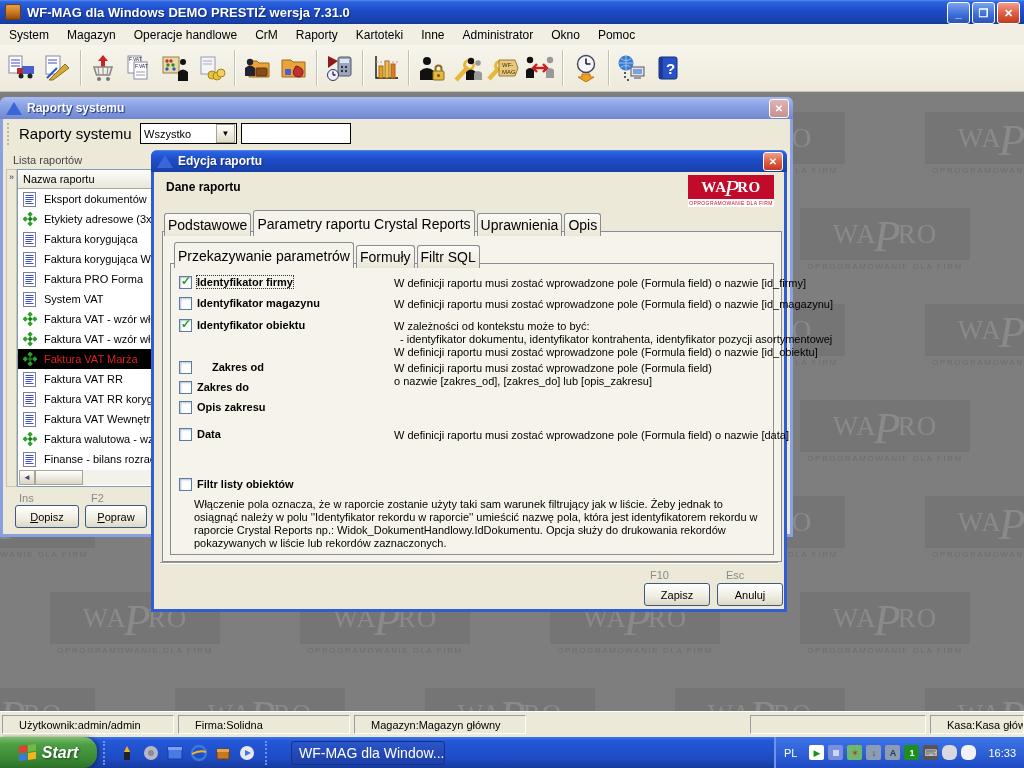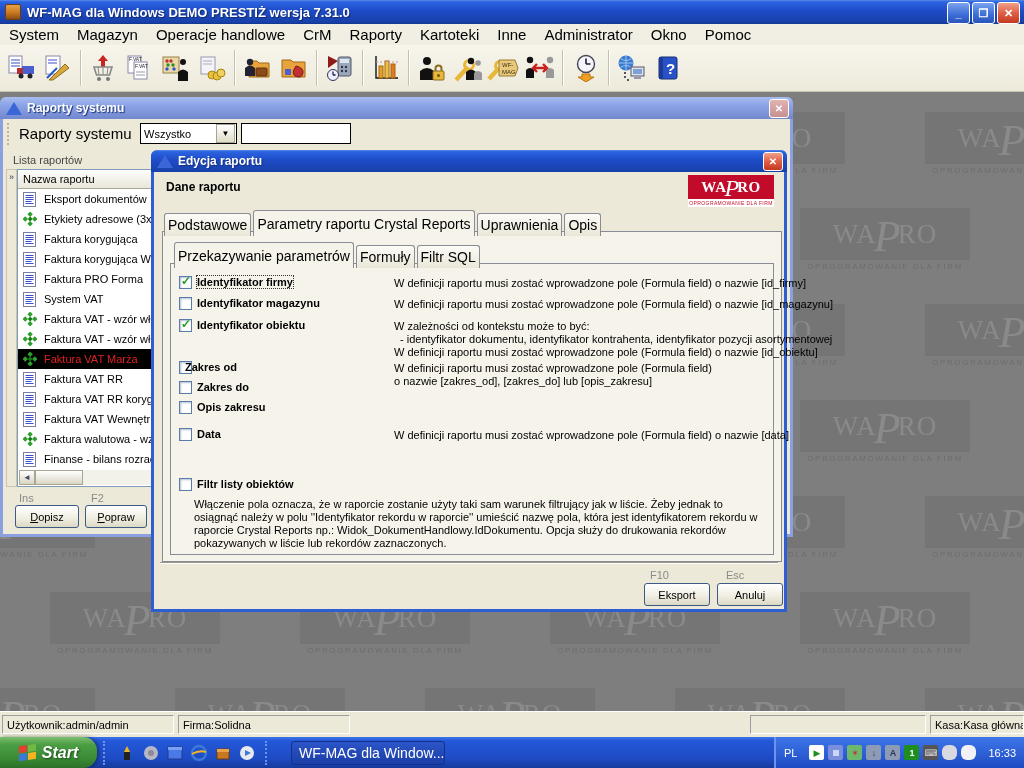--- a/index.html
+++ b/index.html
@@ -14,21 +14,21 @@
   .appico{width:16px;height:16px;margin-left:5px;border-radius:2px;
     background:linear-gradient(180deg,#E8A24A 0%,#C87820 55%,#8a4e12 100%);border:1px solid #6e3c0c;box-sizing:border-box;}
   #winbtns{position:absolute;right:4px;top:2px;display:flex;gap:2px;}
   .wbtn{width:21px;height:20px;border:1px solid #fff;border-radius:3px;color:#fff;font-weight:bold;
     font-size:11px;display:flex;align-items:center;justify-content:center;
     background:linear-gradient(180deg,#7AA2F0,#3B6CD6 60%,#2A55B8);}
   .wbtn.close{background:linear-gradient(180deg,#F0A088,#DD5A40 55%,#C03A20);}
   
   #menubar{left:0;top:24px;width:1024px;height:21px;background:#F1EFE3;border-bottom:1px solid #d8d4c0;
     display:flex;align-items:center;gap:0;}
-  .mitem{padding:3px 9px;font-size:15px;}
+  .mitem{padding:3px 9px;font-size:12px;}
   
   #toolbar{left:0;top:45px;width:1024px;height:47px;background:linear-gradient(180deg,#F7F5EC,#EDEADB);
     border-bottom:1px solid #c9c5ae;display:flex;align-items:center;padding-left:4px;box-sizing:border-box;}
   .tbtn{width:36px;height:40px;display:flex;align-items:center;justify-content:center;}
   .tsep{width:1px;height:36px;background:#c5c1ab;margin:0 4px;border-right:1px solid #fff;}
   
   #workspace{left:0;top:92px;width:1024px;height:619px;background:#7E7E7E;overflow:hidden;}
   .wm-tile{position:absolute;width:170px;text-align:center;}
   .wm-box{height:52px;background:#757575;color:#8A8A8A;font-family:"Liberation Serif",serif;
     display:flex;align-items:center;justify-content:center;line-height:52px;}
@@ -95,21 +95,21 @@
     box-shadow:inset 1px 1px 2px rgba(90,110,150,.45);}
   .cb.checked::after{content:"\2713";position:absolute;left:1px;top:-3px;color:#1EA01E;font-weight:bold;font-size:12px;}
   .cblabel{position:absolute;font-weight:bold;font-size:11px;white-space:nowrap;}
   .cblabel.focus{outline:1px dotted #333;}
   .descl{position:absolute;font-size:11px;white-space:nowrap;}
   #ed-note{left:40px;top:348px;width:566px;font-size:11px;line-height:13px;}
   #ed-divider{left:6px;top:412px;width:618px;height:0;border-top:1px solid #9a968a;border-bottom:1px solid #fff;}
   
   #statusbar{left:0;top:711px;width:1024px;height:26px;background:#ECE9D8;border-top:1px solid #fff;}
   .spanel{position:absolute;top:3px;height:19px;border:1px solid;border-color:#9D9DA1 #FFF #FFF #9D9DA1;
-    background:#ECE9D8;font-size:11px;display:flex;align-items:center;padding-left:4px;box-sizing:border-box;overflow:hidden;white-space:nowrap;}
+    background:#ECE9D8;font-size:11px;display:flex;align-items:center;padding-left:16px;box-sizing:border-box;overflow:hidden;white-space:nowrap;}
   
   #taskbar{left:0;top:737px;width:1024px;height:31px;
     background:linear-gradient(180deg,#3E76E8 0%,#2458D8 12%,#1E4BC4 70%,#163A9C 100%);display:flex;align-items:center;}
   #startbtn{width:97px;height:31px;border-radius:0 14px 14px 0;
     background:linear-gradient(180deg,#7CBE6E 0%,#4C9E44 25%,#3A8A34 70%,#2C7028 100%);
     display:flex;align-items:center;justify-content:center;gap:6px;box-shadow:2px 0 4px rgba(0,0,0,.4);}
   #startbtn .slabel{color:#fff;font-weight:bold;font-style:italic;font-size:16px;text-shadow:1px 1px 2px #1e4a1c;}
   .flag{display:grid;grid-template-columns:8px 8px;grid-template-rows:7px 7px;gap:1px;transform:skewY(-8deg);}
   .flag i{display:block;}
   .qsep{width:4px;height:24px;border-left:2px dotted #6d93ee;margin:0 6px;}
@@ -862,21 +862,21 @@
       <span class="cblabel" style="left:43px;top:147px;">Identyfikator magazynu</span>
       <span class="descl" style="left:240px;top:148px;">W definicji raportu musi zostać wprowadzone pole (Formula field) o nazwie [id_magazynu]</span>
 
       <span class="cb checked" style="left:25px;top:169px;"></span>
       <span class="cblabel" style="left:43px;top:169px;">Identyfikator obiektu</span>
       <span class="descl" style="left:240px;top:170px;">W zależności od kontekstu może to być:</span>
       <span class="descl" style="left:246px;top:183px;">- identyfikator dokumentu, identyfikator kontrahenta, identyfikator pozycji asortymentowej</span>
       <span class="descl" style="left:240px;top:196px;">W definicji raportu musi zostać wprowadzone pole (Formula field) o nazwie [id_obiektu]</span>
 
       <span class="cb" style="left:25px;top:211px;"></span>
-      <span class="cblabel" style="left:31px;top:211px;">Zakres od</span>
+      <span class="cblabel" style="left:58px;top:211px;">Zakres od</span>
       <span class="descl" style="left:240px;top:212px;">W definicji raportu musi zostać wprowadzone pole (Formula field)</span>
       <span class="descl" style="left:240px;top:225px;">o nazwie [zakres_od], [zakres_do] lub [opis_zakresu]</span>
 
       <span class="cb" style="left:25px;top:231px;"></span>
       <span class="cblabel" style="left:43px;top:231px;">Zakres do</span>
 
       <span class="cb" style="left:25px;top:251px;"></span>
       <span class="cblabel" style="left:43px;top:251px;">Opis zakresu</span>
 
       <span class="cb" style="left:25px;top:278px;"></span>
@@ -884,28 +884,29 @@
       <span class="descl" style="left:240px;top:279px;">W definicji raportu musi zostać wprowadzone pole (Formula field) o nazwie [data]</span>
 
       <span class="cb" style="left:25px;top:328px;"></span>
       <span class="cblabel" style="left:43px;top:328px;">Filtr listy obiektów</span>
 
       <div class="abs" id="ed-note">Włączenie pola oznacza, że w raporcie zostanie użyty taki sam warunek filtrujący jak w liście. Żeby jednak to osiągnąć należy w polu ''Identyfikator rekordu w raporcie'' umieścić nazwę pola, która jest identyfikatorem rekordu w raporcie Crystal Reports np.: Widok_DokumentHandlowy.IdDokumentu. Opcja służy do drukowania rekordów pokazywanych w liście lub rekordów zaznaczonych.</div>
 
       <div class="abs" id="ed-divider"></div>
       <span class="abs shortcut" style="left:496px;top:419px;">F10</span>
       <span class="abs shortcut" style="left:572px;top:419px;">Esc</span>
-      <button class="xp-btn" style="left:490px;top:433px;width:66px;">Eksport</button>
+      <button class="xp-btn" style="left:490px;top:433px;width:66px;">Zapisz</button>
       <button class="xp-btn" style="left:563px;top:433px;width:66px;">Anuluj</button>
     </div>
   </div>
 
   <div id="statusbar" class="abs">
     <span class="spanel" style="left:2px;width:172px;">Użytkownik:admin/admin</span>
     <span class="spanel" style="left:178px;width:172px;">Firma:Solidna</span>
+    <span class="spanel" style="left:354px;width:172px;">Magazyn:Magazyn główny</span>
     <span class="spanel" style="left:750px;width:176px;"></span>
     <span class="spanel" style="left:930px;width:94px;">Kasa:Kasa główna</span>
   </div>
 
   <div id="taskbar" class="abs">
     <div id="startbtn">
       <span class="flag">
         <i style="background:#E33E30"></i>
           <i style="background:#71B743"></i>
           <i style="background:#3B78D8"></i>

